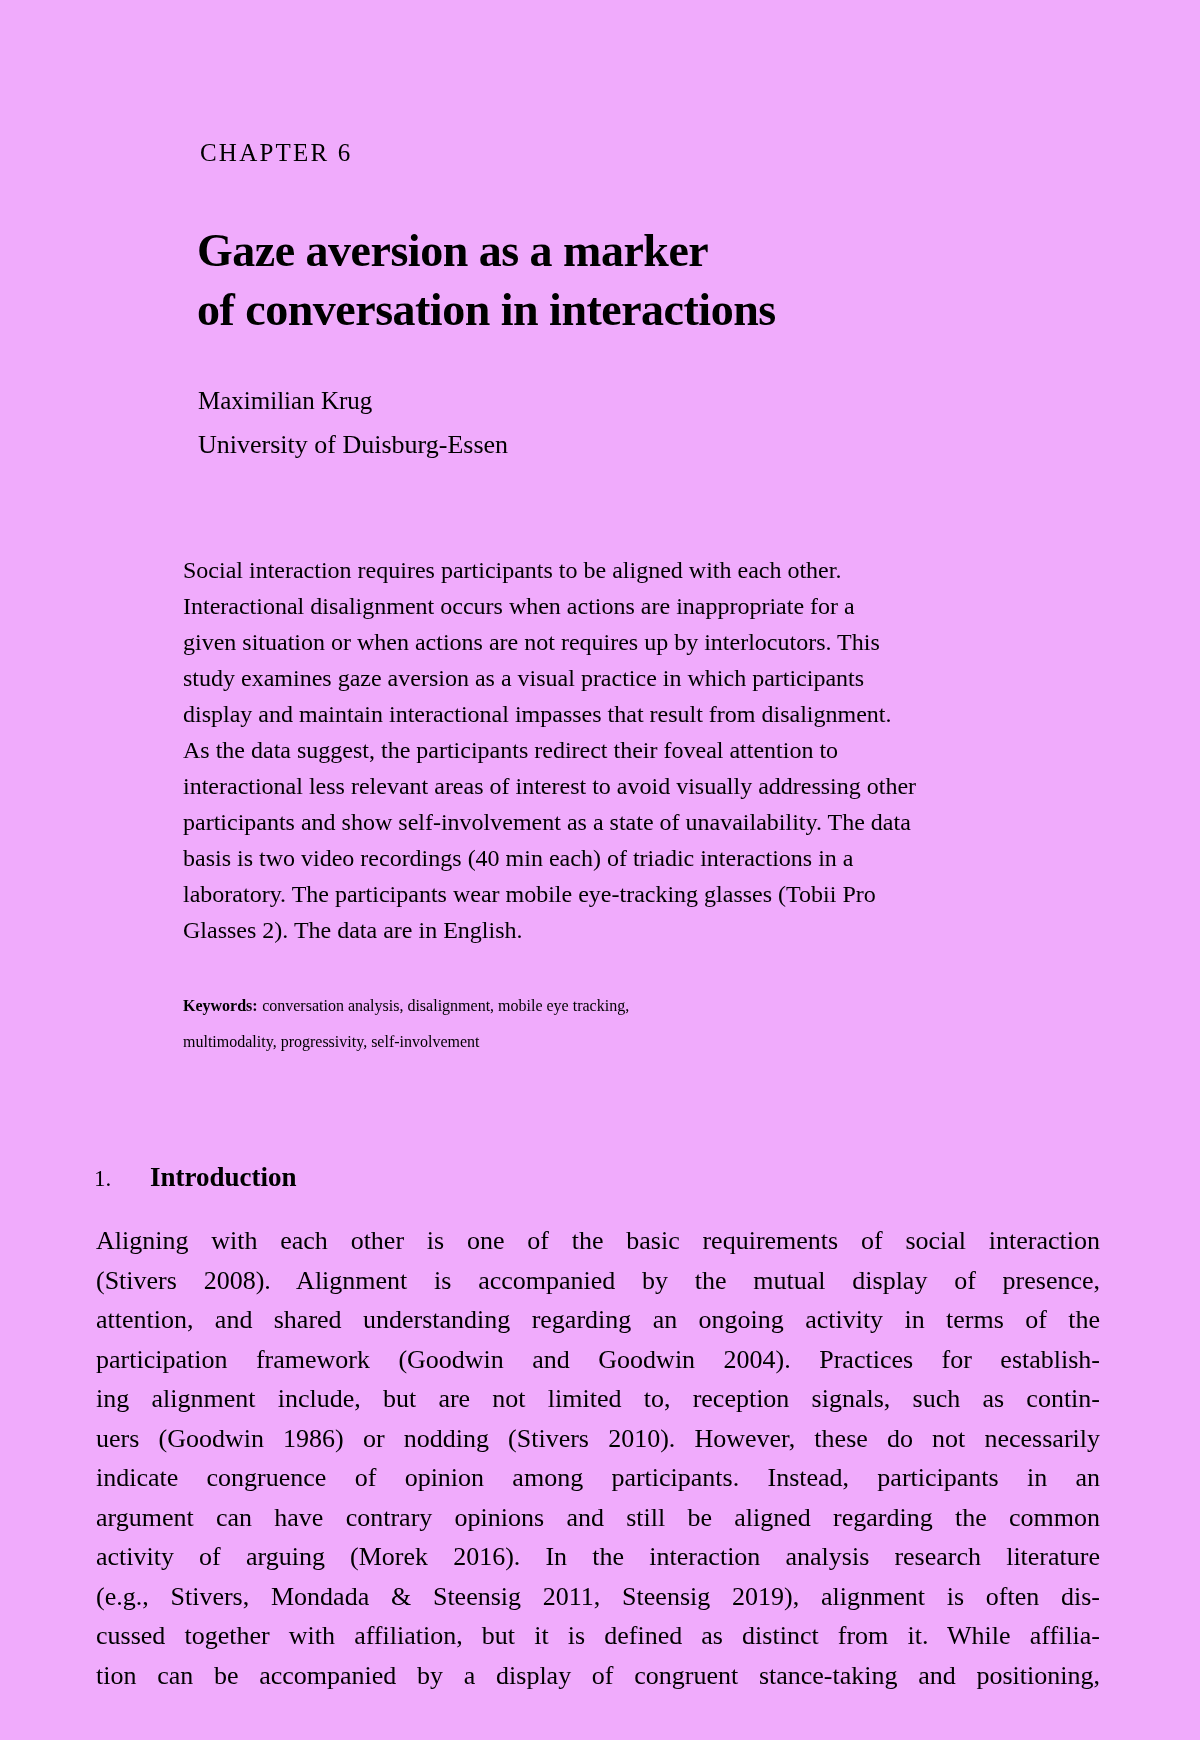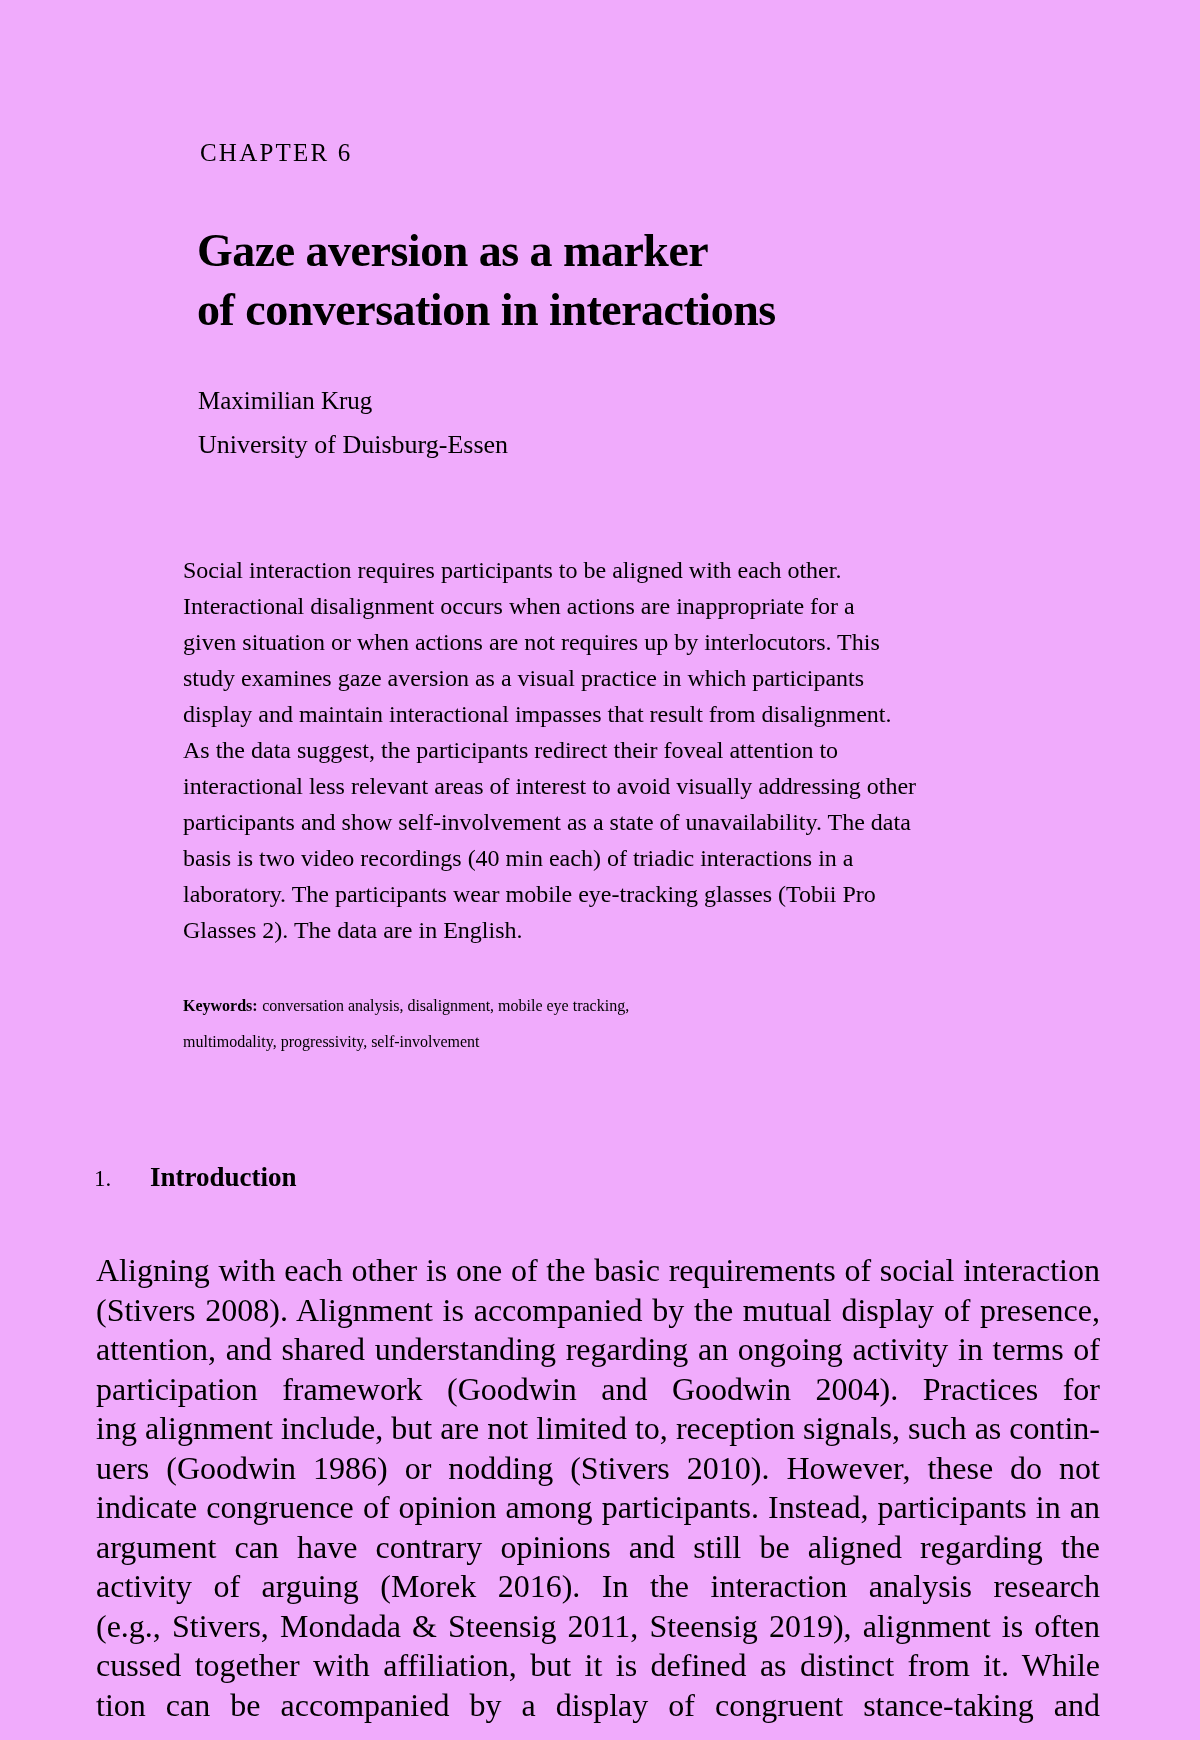--- a/index.html
+++ b/index.html
@@ -77,23 +77,23 @@
     font-size: 23px;
     vertical-align: baseline;
   }
   .section-title {
     font-size: 27px;
     font-weight: bold;
   }
   .body-text {
     position: absolute;
     left: 96px;
-    top: 1251px;
+    top: 1221px;
     width: 1004px;
-    font-size: 32px;
+    font-size: 26px;
     line-height: 39.5px;
   }
   .body-line {
     text-align: justify;
     text-align-last: justify;
     height: 39.5px;
     overflow: hidden;
   }
 </style>
 </head>

